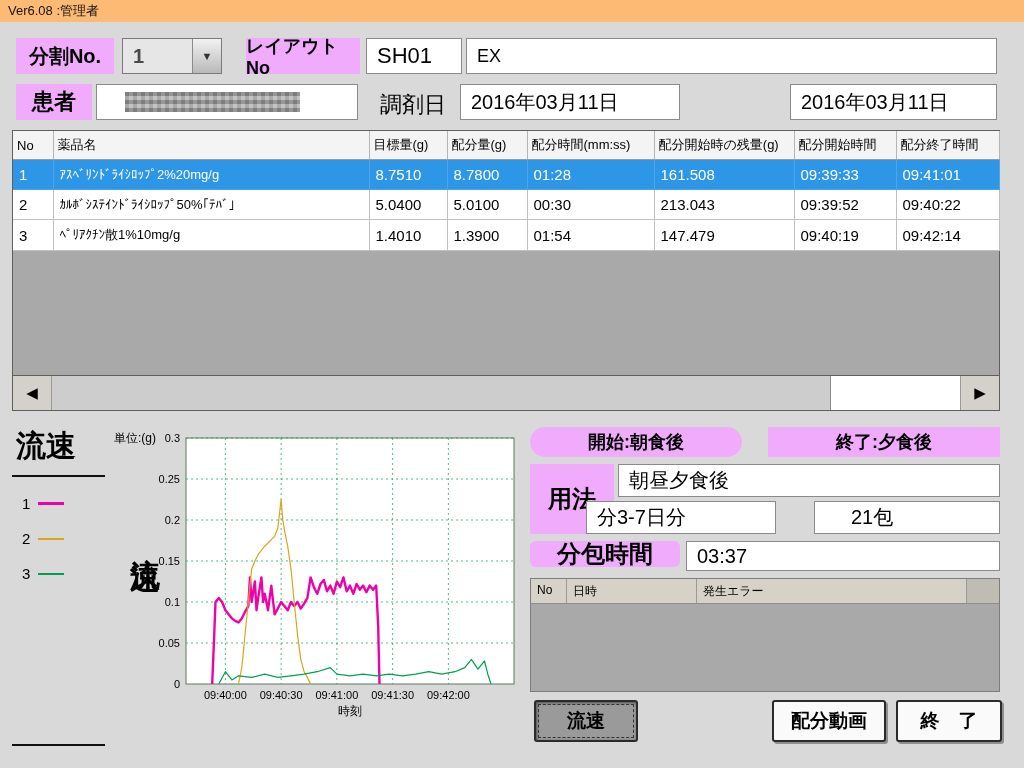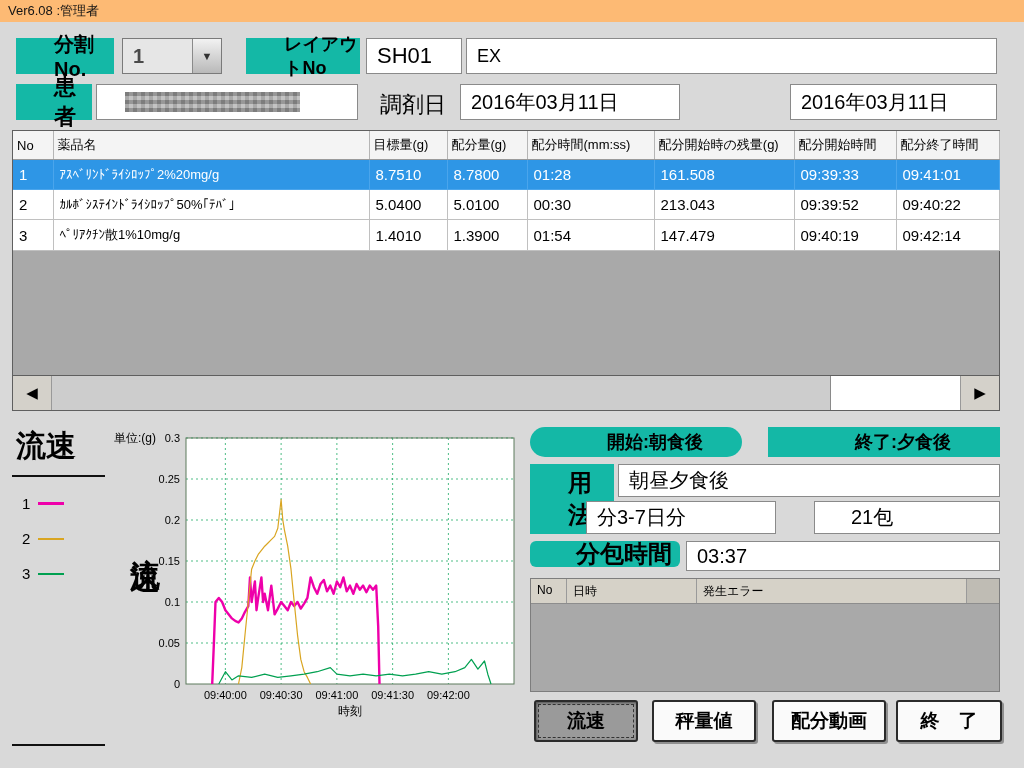--- a/index.html
+++ b/index.html
@@ -2,22 +2,22 @@
 <html><head>
 <meta charset="utf-8">
 <style>
   html,body{margin:0;padding:0;background:#6b6b6b;}
   .screen{position:relative;width:1024px;height:768px;background:#d9d9d9;overflow:hidden;
           font-family:"Liberation Sans","DejaVu Sans",sans-serif;color:#000;}
   
   .titlebar{position:absolute;left:0;top:0;width:1024px;height:22px;background:#fdba74;
             font-size:13px;line-height:22px;padding-left:8px;box-sizing:border-box;color:#141414;}
   
-  .ylabel{position:absolute;background:#14b8a6;display:flex;align-items:center;justify-content:center;
-          font-weight:bold;box-sizing:border-box;padding-left:38px;}
+  .ylabel{position:absolute;background:#f0abfc;display:flex;align-items:center;justify-content:center;
+          font-weight:bold;box-sizing:border-box;}
   .plabel{position:absolute;font-size:22px;}
   .field{position:absolute;background:#fff;border:1px solid #8a8a8a;box-sizing:border-box;
          display:flex;align-items:center;padding-left:10px;font-size:20px;}
   
   .combo{position:absolute;left:122px;top:38px;width:100px;height:36px;background:#e6e6e6;
          border:1px solid #7a7a7a;box-sizing:border-box;display:flex;}
   .combo .val{flex:1;display:flex;align-items:center;padding-left:10px;font-size:20px;font-weight:bold;color:#4a4a4a;}
   .combo .arrow{width:28px;background:linear-gradient(#f2f2f2,#b9b9b9);border-left:1px solid #8a8a8a;
                 display:flex;align-items:center;justify-content:center;font-size:11px;color:#333;}
   
@@ -229,17 +229,16 @@
     <div class="err-head">
       <div class="c c0">No</div>
       <div class="c c1">日時</div>
       <div class="c c2">発生エラー</div>
       <div class="c cf"></div>
     </div>
     <div></div>
   </div>
 
   <div class="btn pressed" style="left:534px;width:104px;">流速</div>
-  <div class="btn" style="left:652px;width:104px;">秤量値</div>
   <div class="btn" style="left:772px;width:114px;">配分動画</div>
   <div class="btn" style="left:896px;width:106px;">終　了</div>
 
 </div>
 
 </body></html>

